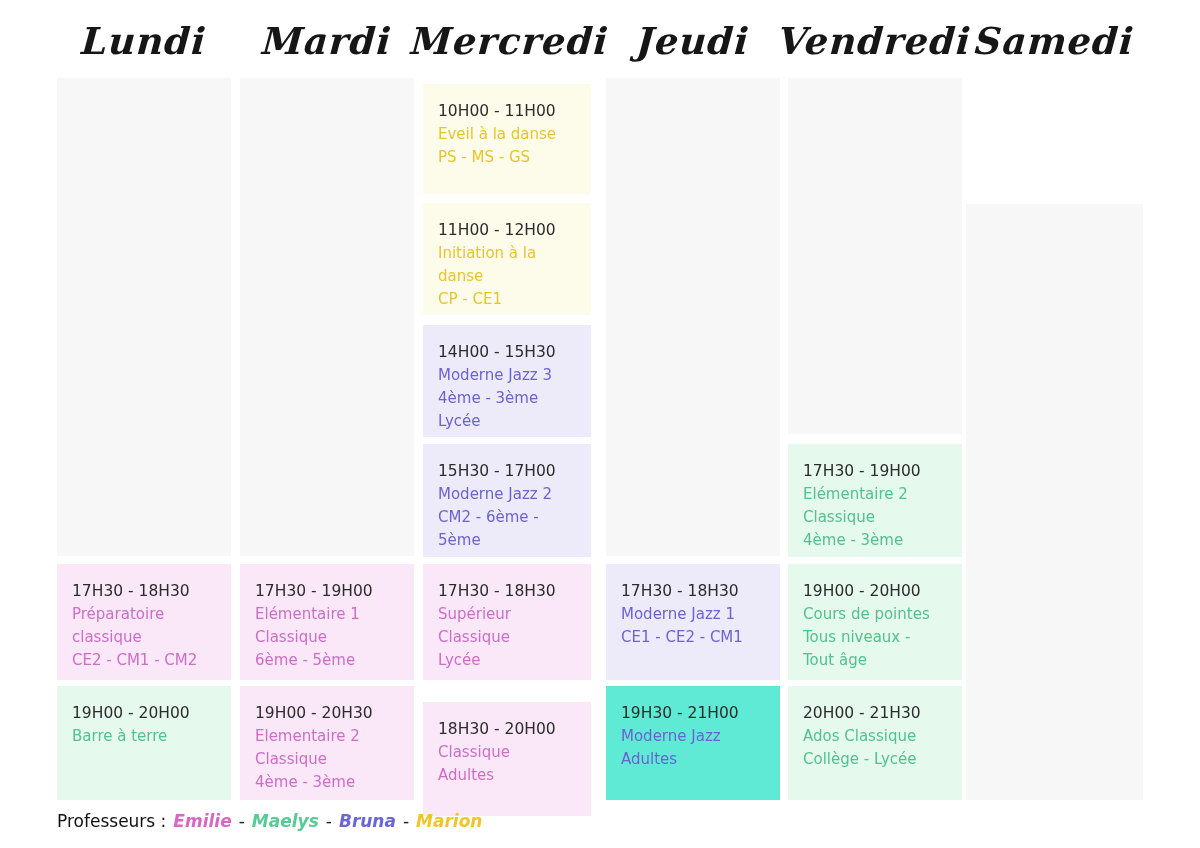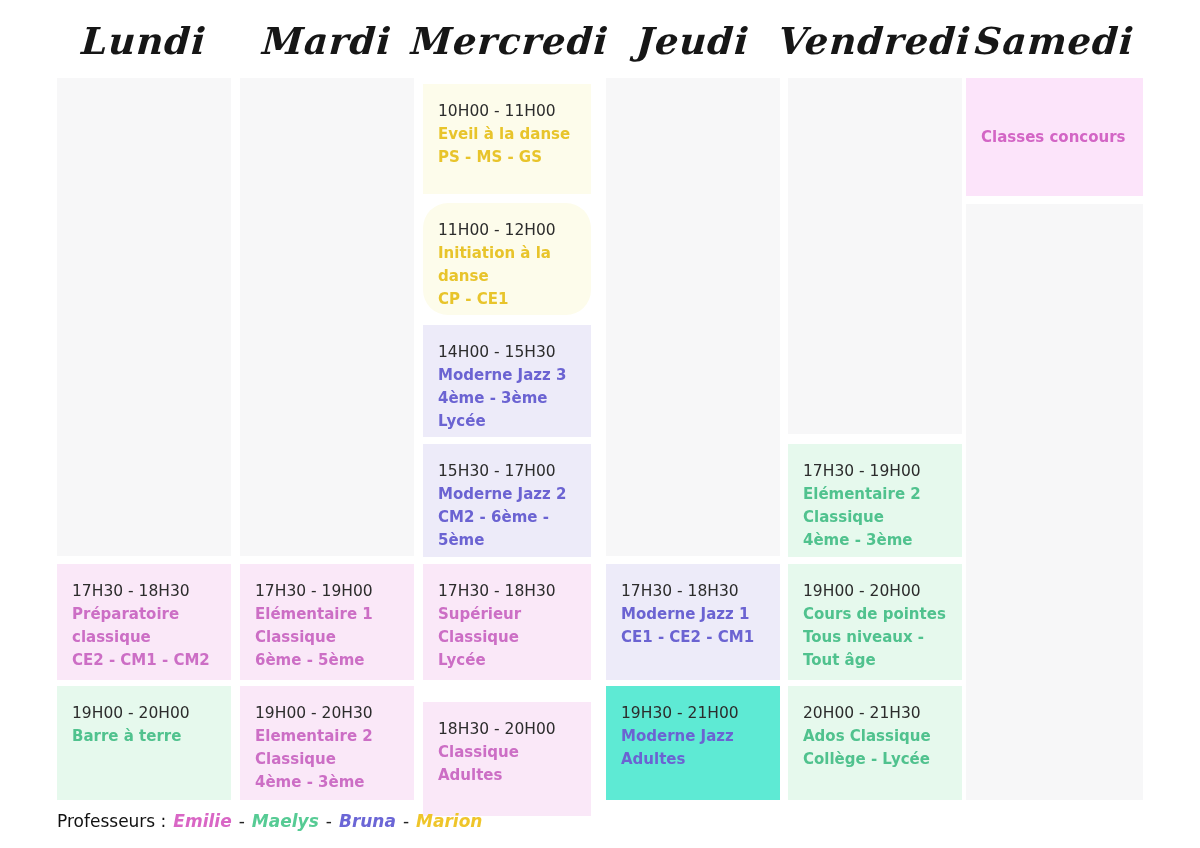--- a/index.html
+++ b/index.html
@@ -53,36 +53,36 @@
     --accent: #333333;
   }
   .block .time {
     font-size: 15.5px;
     color: #2c2c2c;
     line-height: 23px;
     white-space: nowrap;
   }
   .block .line {
     font-size: 15px;
-    font-weight: 700;
+    font-weight: 400;
     color: var(--accent);
     line-height: 23px;
     white-space: nowrap;
   }
   .block .line:empty { display: none; }
   .block.center {
     display: flex;
     align-items: center;
     padding: 0 8px 0 15px;
   }
   .block.center .line { font-size: 15px; }
 
   
   .row-a { top: 6px;   height: 110px; }
-  .row-b { top: 125px; height: 112px; border-radius: 25px; }
+  .row-b { top: 125px; height: 112px; }
   .row-c { top: 247px; height: 112px; }
   .row-d { top: 366px; height: 113px; }
   .row-e { top: 486px; height: 116px; }
   .row-f { top: 608px; height: 114px; }
   .row-top { top: 0; height: 118px; }
   .gray-tall   { top: 0;     height: 478px; }
   .gray-vend   { top: 0;     height: 356px; }
   .gray-samedi { top: 126px; height: 596px; }
 
   
@@ -207,23 +207,20 @@
       <div class="line">Tout âge</div>
     </div>
     <div class="block row-f" style="background: rgb(230, 249, 237); --accent: #50c28e;">
       <div class="time">20H00 - 21H30</div>
       <div class="line">Ados Classique</div>
       <div class="line">Collège - Lycée</div>
     </div>
   </div>
 
   <div class="day-column" style="left:966px; width:177px;">
-    <div class="block center row-top" style="background: rgb(252, 228, 250); --accent: #d365c5;">
-      <div class="line">Classes concours</div>
-    </div>
     <div class="empty-slot gray-samedi" style="background: rgb(247, 247, 248);"></div>
   </div>
 
   <div class="legend">
     <span>Professeurs :</span>
     <span class="teacher" style="color: rgb(217, 102, 197);">Emilie</span>
     <span class="sep">-</span>
     <span class="teacher" style="color: rgb(86, 203, 148);">Maelys</span>
     <span class="sep">-</span>
     <span class="teacher" style="color: rgb(107, 102, 214);">Bruna</span>

